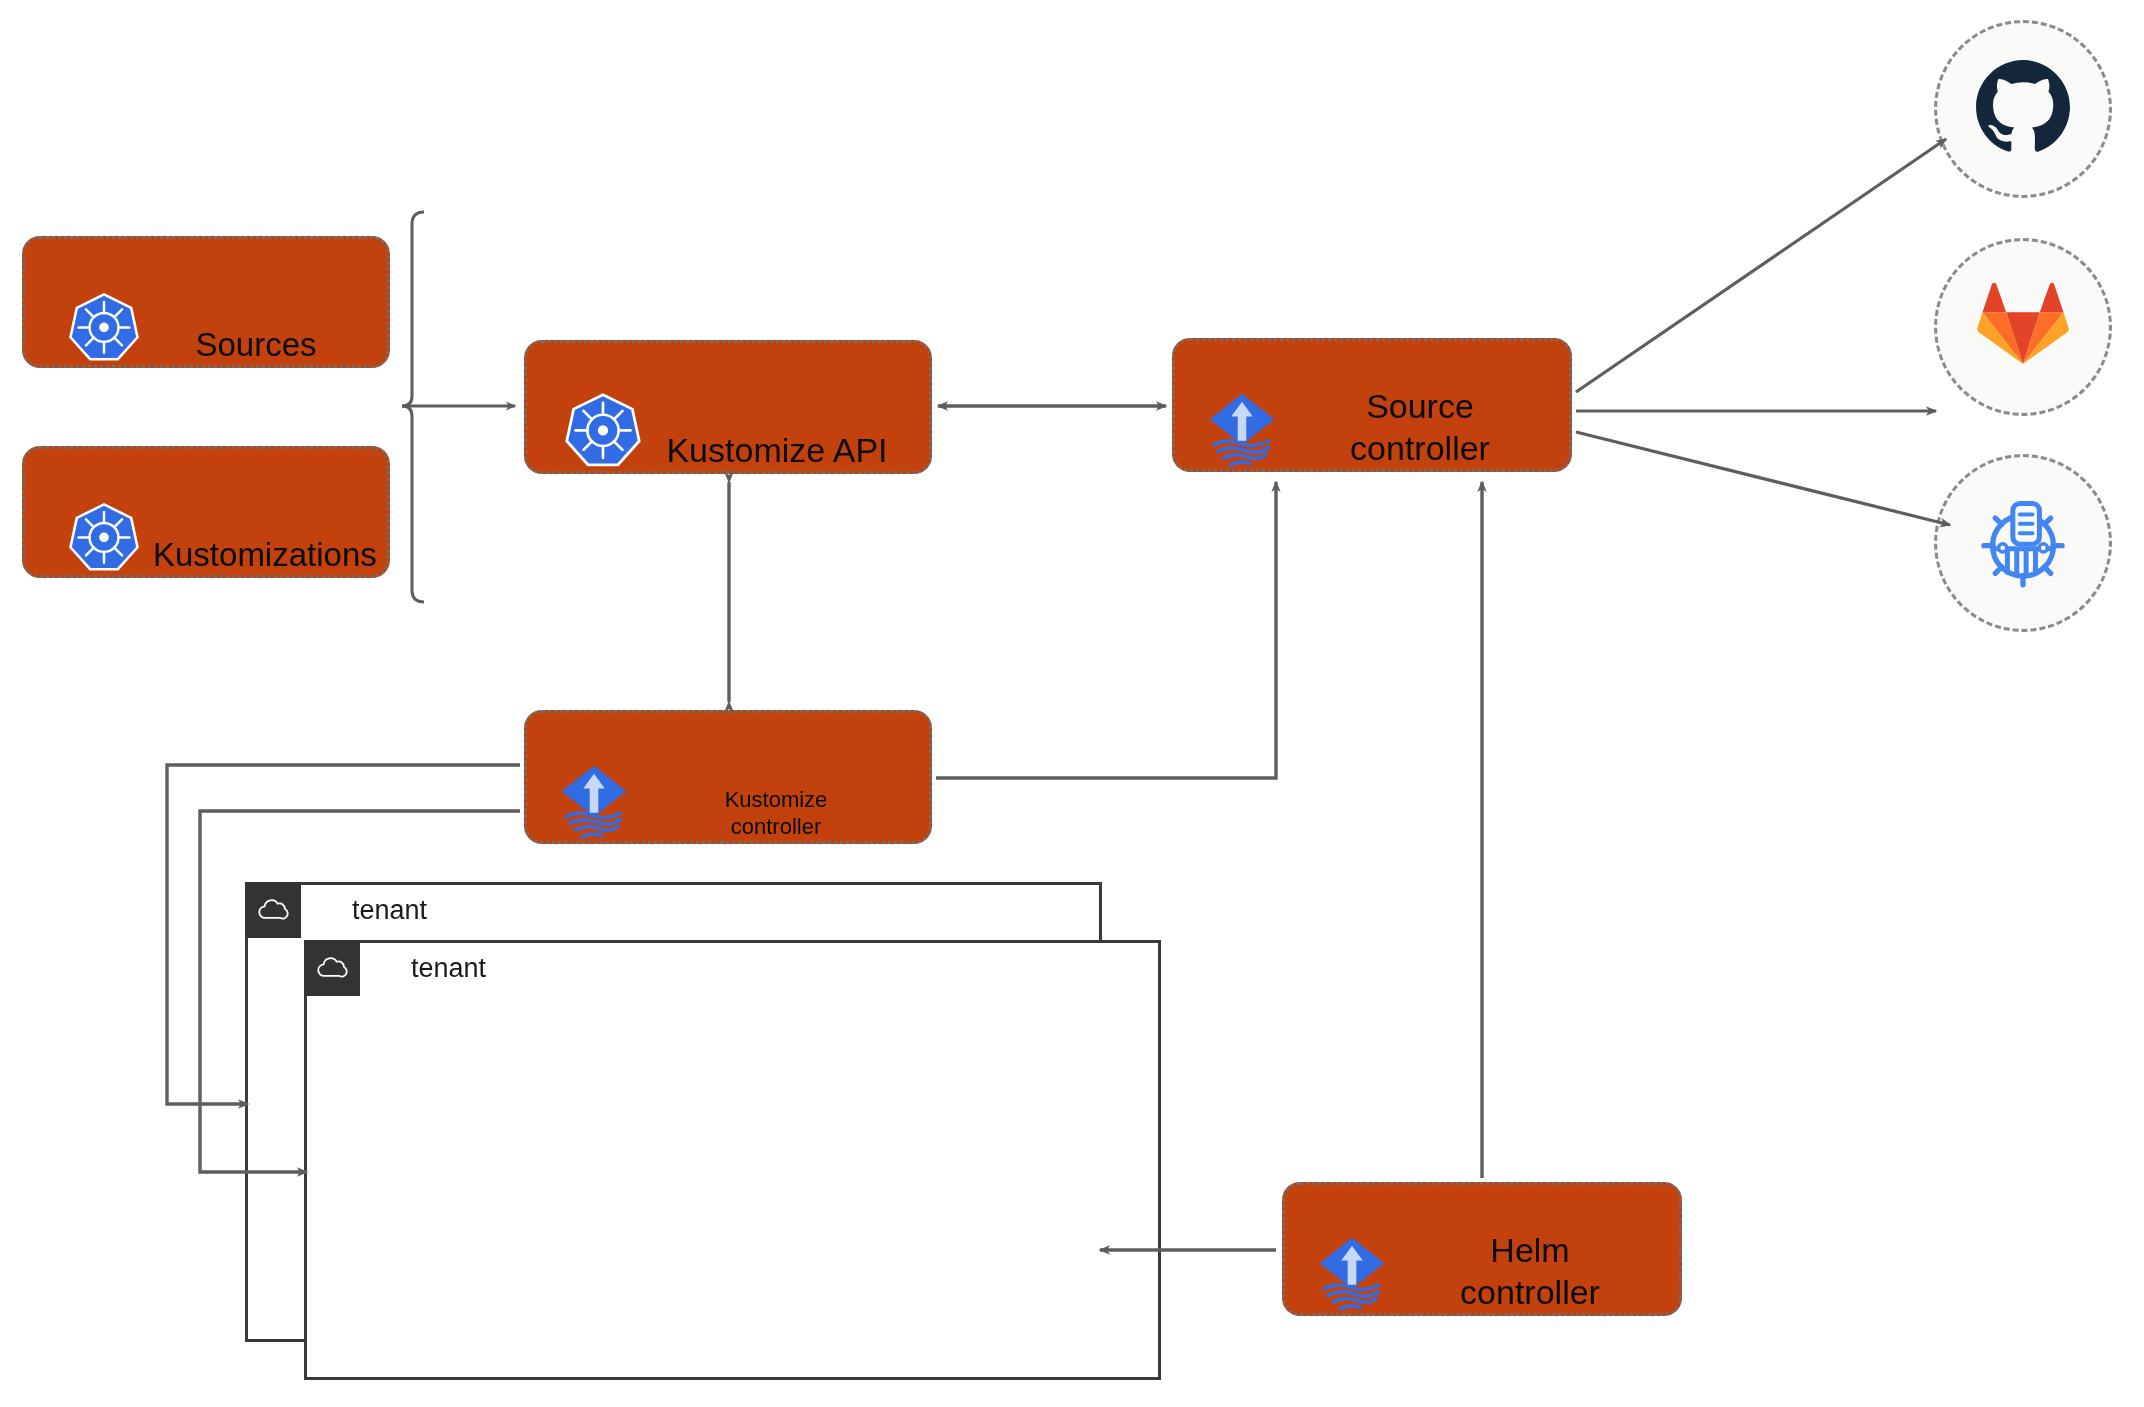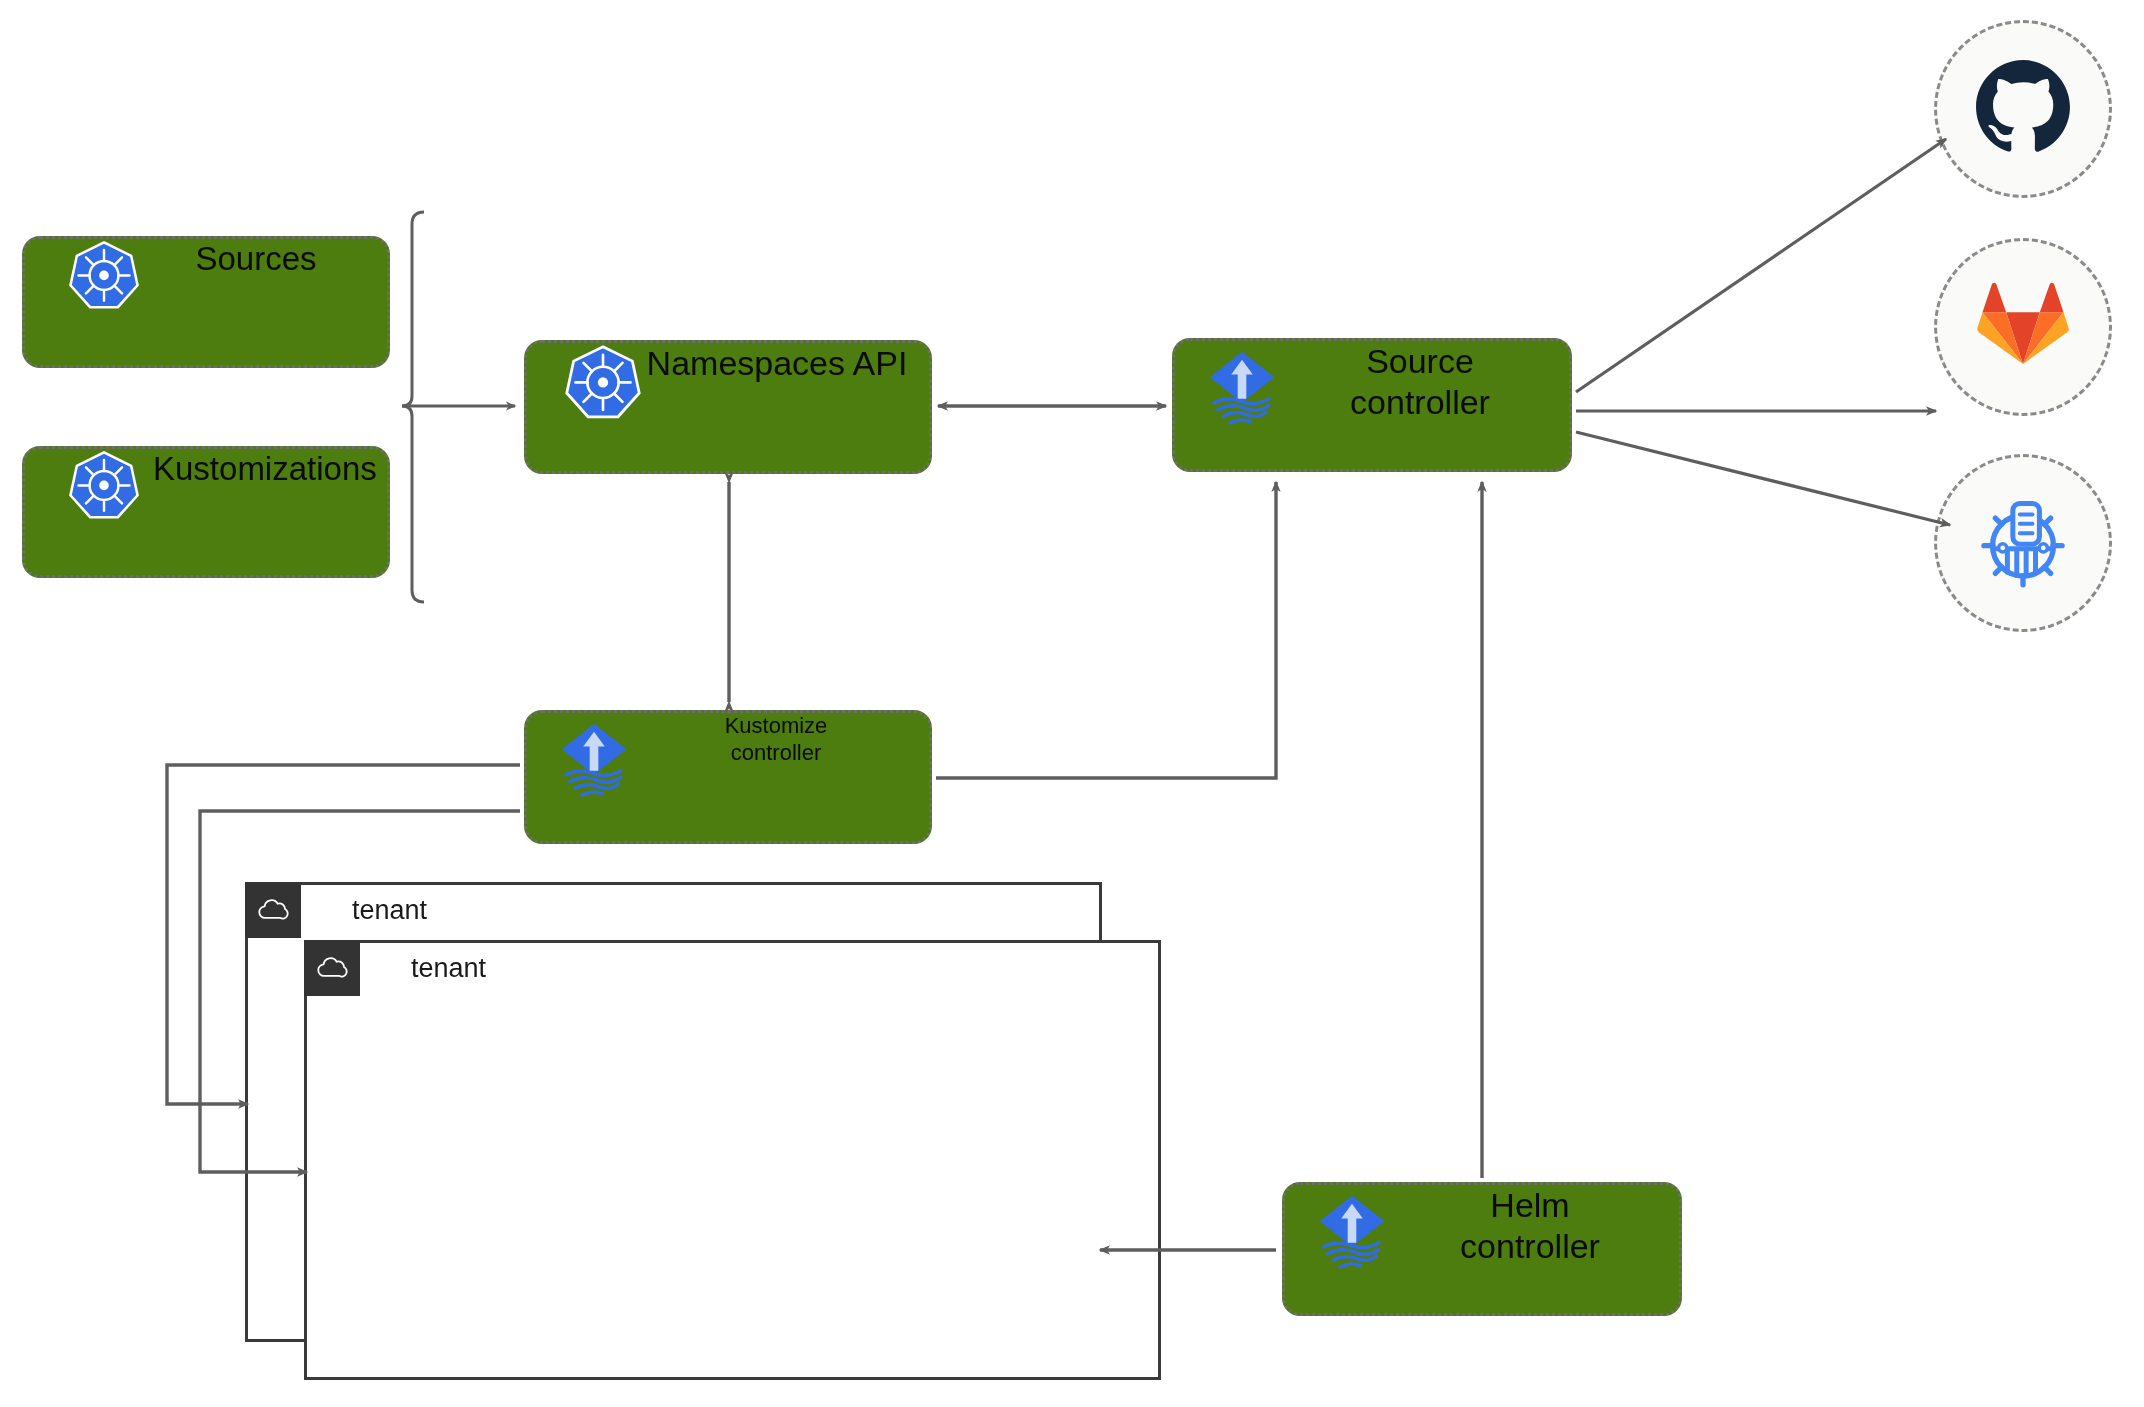--- a/index.html
+++ b/index.html
@@ -13,25 +13,25 @@
     height: 1407px;
     background: #ffffff;
     font-family: "Liberation Sans", sans-serif;
     overflow: hidden;
   }
 
   
   .node {
     position: absolute;
     box-sizing: border-box;
-    background: #4d7c0f;
+    background: #c2410c;
     border: 3px dotted #6e6e6e;
     border-radius: 18px;
     display: flex;
-    align-items: flex-start;
+    align-items: flex-end;
     z-index: 5;
   }
   .node .node-icon {
     flex: 0 0 auto;
     display: flex;
     align-items: center;
     justify-content: center;
   }
   .node .node-label {
     flex: 1 1 auto;
@@ -183,21 +183,21 @@
           <line x1="32" y1="44" x2="32" y2="53.5"></line>
           <line x1="10" y1="31.5" x2="19.5" y2="31.5"></line>
           <line x1="44.5" y1="31.5" x2="54" y2="31.5"></line>
           <line x1="16.4" y1="15.9" x2="23.1" y2="22.6"></line>
           <line x1="40.9" y1="40.4" x2="47.6" y2="47.1"></line>
           <line x1="47.6" y1="15.9" x2="40.9" y2="22.6"></line>
           <line x1="23.1" y1="40.4" x2="16.4" y2="47.1"></line>
         </g>
       </svg>
     </span>
-    <span class="node-label" style="font-size:34px;">Namespaces API</span>
+    <span class="node-label" style="font-size:34px;">Kustomize API</span>
   </div>
 
   <div class="node" style="left:1172px; top:338px; width:400px; height:134px; padding:0 14px;">
     <span class="node-icon" style="width:86px;height:86px;margin-left:10px;">
       <svg viewBox="0 0 64 64" width="86" height="86" xmlns="http://www.w3.org/2000/svg">
         <polygon points="32,8 56,27 32,46 8,27" fill="#326ce5"></polygon>
         <path d="M32,14 L40,25 L35.2,25 L35.2,43 L28.8,43 L28.8,25 L24,25 Z" fill="#c8d9f7"></path>
         <g stroke="#326ce5" stroke-width="2.6" fill="none" stroke-linecap="round">
           <path d="M11,46 q10,-5 20,-1 q10,4 21,-2"></path>
           <path d="M14,51 q10,-5 20,-1 q9,4 18,-2"></path>

